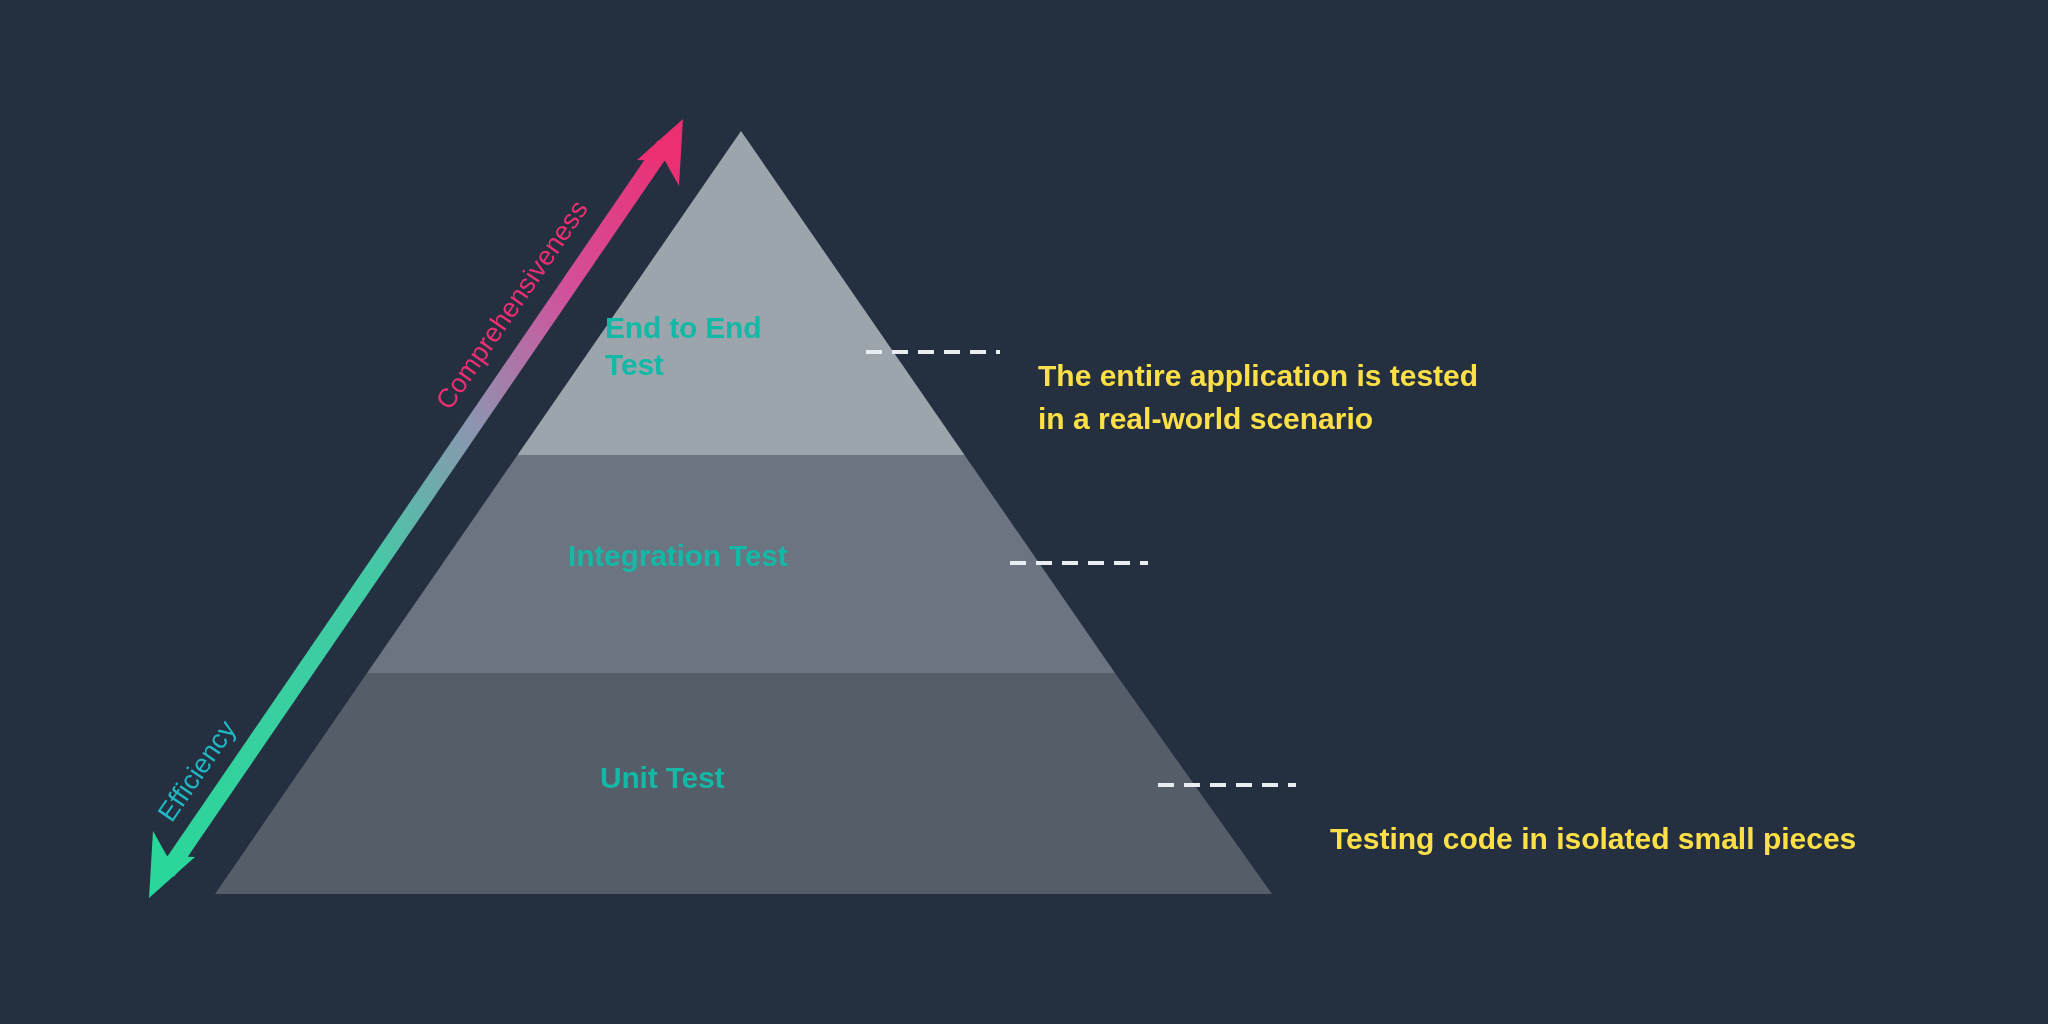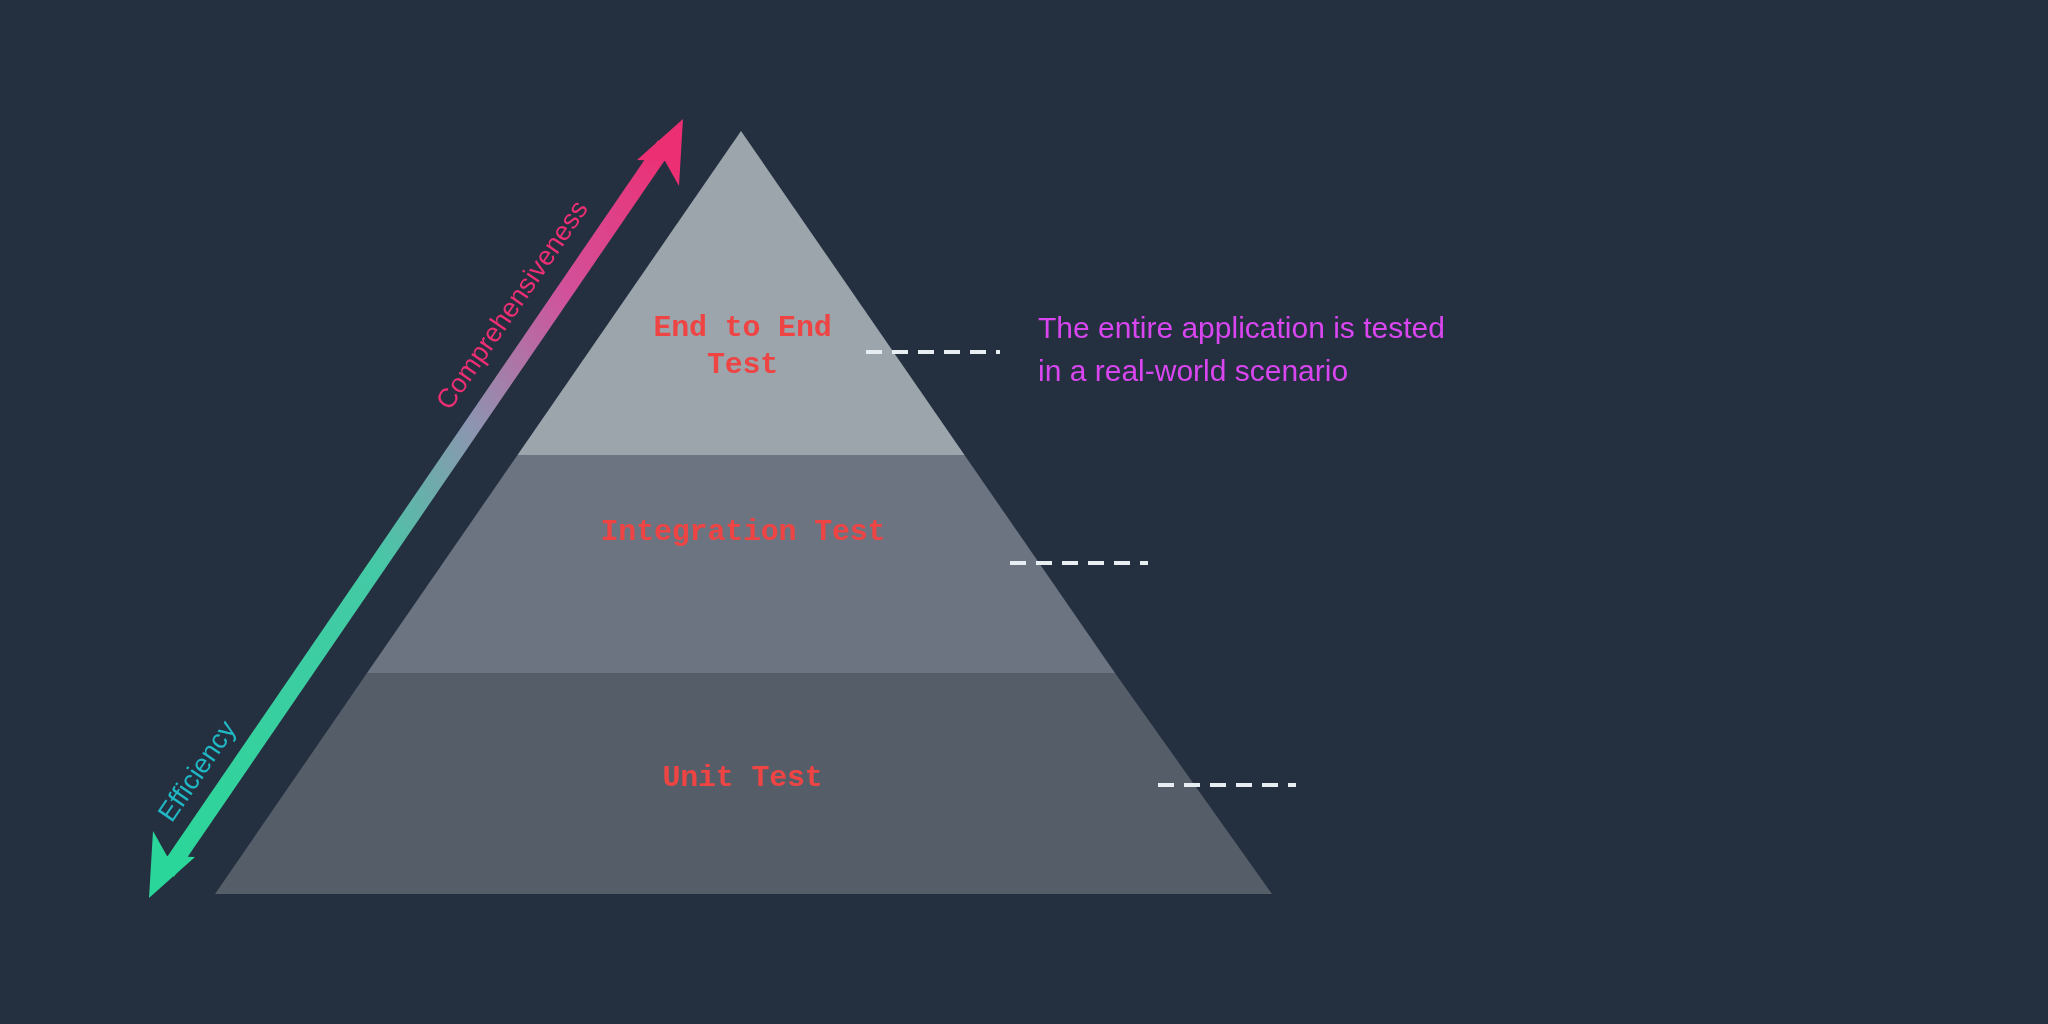--- a/index.html
+++ b/index.html
@@ -20,35 +20,35 @@
     background: #242f40;
   }
   #diagram-svg {
     position: absolute;
     inset: 0;
     width: 2048px;
     height: 1024px;
   }
   .layer-label {
     position: absolute;
-    font-family: Liberation Mono, monospace;
+    font-family: Liberation Sans, sans-serif;
     font-weight: bold;
-    color: #ef4444;
-    text-align: center;
+    color: #14b8a6;
     line-height: 1.22;
     letter-spacing: -0.2px;
     white-space: pre-line;
   }
   .desc-text {
     position: absolute;
     font-family: "Liberation Sans", sans-serif;
-    font-weight: 400;
-    color: #d946ef;
+    font-weight: 700;
+    color: #fde047;
     line-height: 1.42;
     white-space: pre-line;
+    margin-top: 48px;
   }
   .axis-label {
     position: absolute;
     font-family: "Liberation Sans", sans-serif;
     font-weight: 400;
     white-space: nowrap;
     transform-origin: 0 0;
   }
 </style>
 </head>
@@ -92,22 +92,23 @@
     </g>
   </svg>
 
   <div class="axis-label" style="left:430px; top:398px; transform: rotate(-55.6deg); color:#ec2f73; font-size:27px;">Comprehensiveness</div>
 
   <div class="axis-label" style="left:152px; top:810px; transform: rotate(-55.6deg); color:#20b8c4; font-size:27px;">Efficiency</div>
 
   <div class="layer-label" style="left:605px; top:310px; width:275px; font-size:30px;">End to End
 Test</div>
 
-  <div class="layer-label" style="left:568px; top:514px; width:350px; font-size:30px;">Integration Test</div>
+  <div class="layer-label" style="left:568px; top:538px; width:350px; font-size:30px;">Integration Test</div>
 
   <div class="layer-label" style="left:600px; top:760px; width:285px; font-size:30px;">Unit Test</div>
 
   <div class="desc-text" style="left:1038px; top:307px; width:620px; font-size:30px;">The entire application is tested
 in a real-world scenario</div>
 
 
+  <div class="desc-text" style="left:1330px; top:770px; width:700px; font-size:30px;">Testing code in isolated small pieces</div>
 
 </div>
 
 </body></html>

